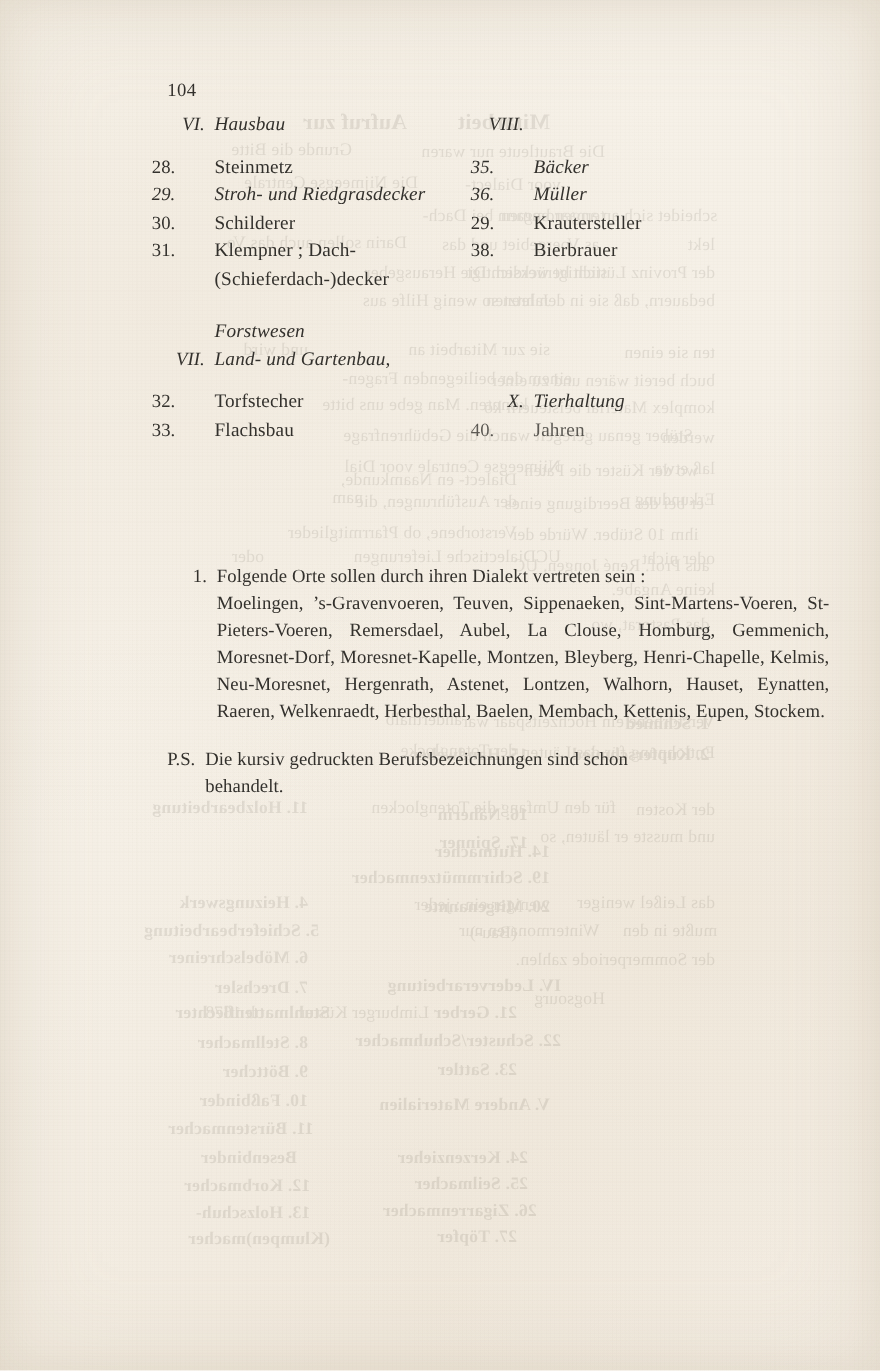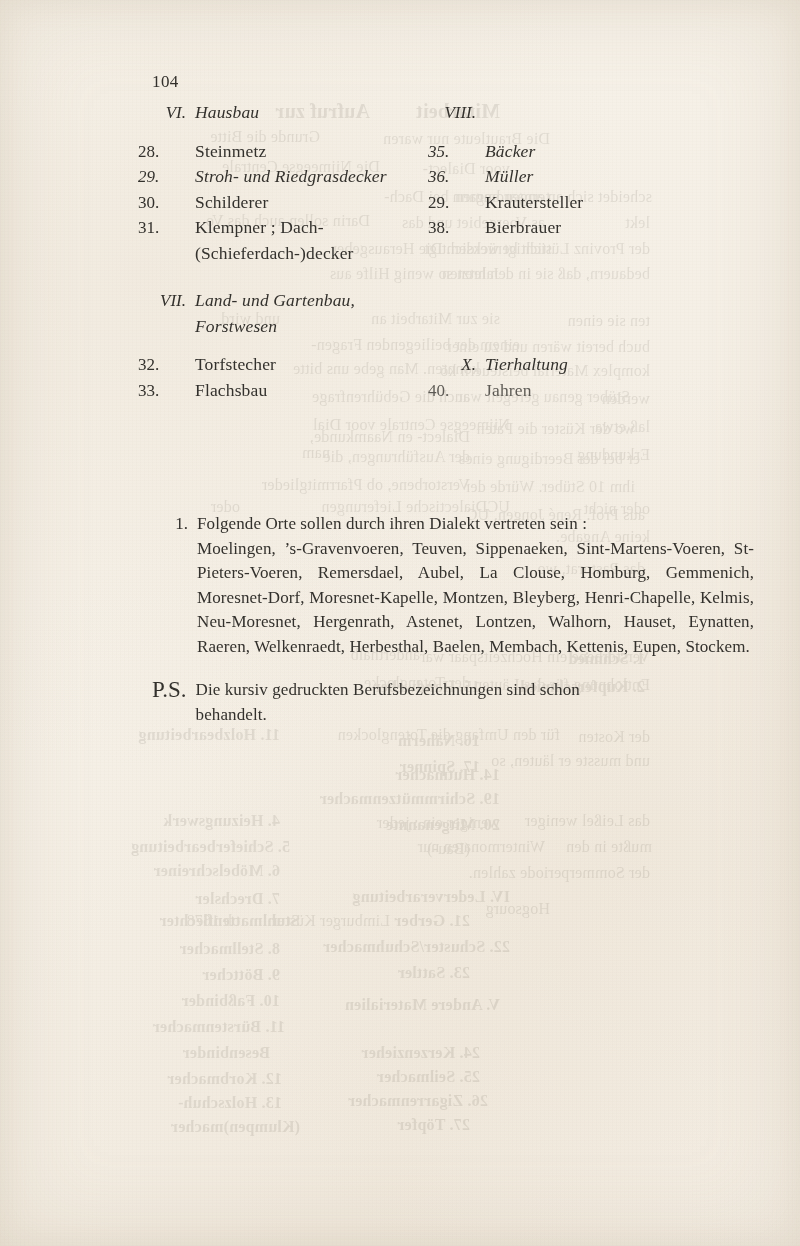--- a/index.html
+++ b/index.html
@@ -138,21 +138,21 @@
   .para-body .first-line { display: block; }
 
   .ps {
     position: absolute;
     display: flex;
     align-items: flex-start;
   }
   .ps-marker {
     flex: 0 0 auto;
     padding-right: 9px;
-    font-size: 23px;
+    font-size: 17px;
     line-height: 24.5px;
   }
   .ps-body {
     font-size: 17px;
     line-height: 24.5px;
     text-align: justify;
     letter-spacing: .1px;
   }
   .ps-body .l1 { display: block; }
   .ps-body .l2 { display: block; text-align: left; }
@@ -280,26 +280,26 @@
         <span class="lbl">Klempner ; Dach-</span>
       </div>
       <div class="grow">
         <span class="num-arab"></span>
         <span class="lbl cont">(Schieferdach-)decker</span>
       </div>
     </div>
 
     <div class="group" style="left:138px; top:288px;">
       <div class="grow">
+        <span class="num-roman"></span>
+        <span class="lbl head">Forstwesen</span>
+      </div>
+      <div class="grow">
         <span class="num-roman">VII.</span>
         <span class="lbl head">Land- und Gartenbau,</span>
-      </div>
-      <div class="grow">
-        <span class="num-roman"></span>
-        <span class="lbl head">Forstwesen</span>
       </div>
       <div style="height:13px"></div>
       <div class="grow">
         <span class="num-arab">32.</span>
         <span class="lbl">Torfstecher</span>
       </div>
       <div class="grow">
         <span class="num-arab">33.</span>
         <span class="lbl">Flachsbau</span>
       </div>

